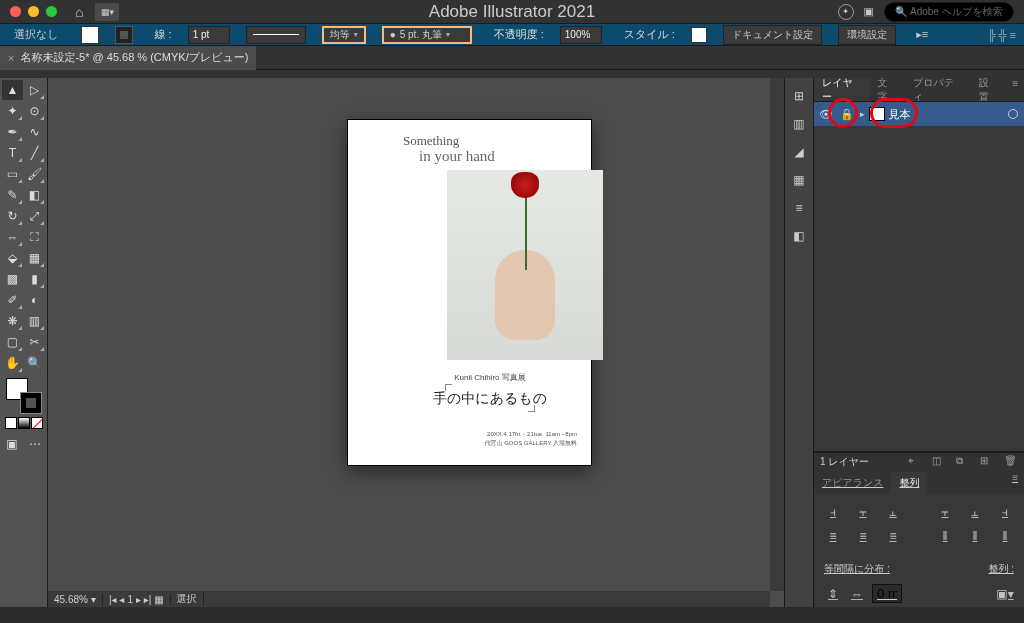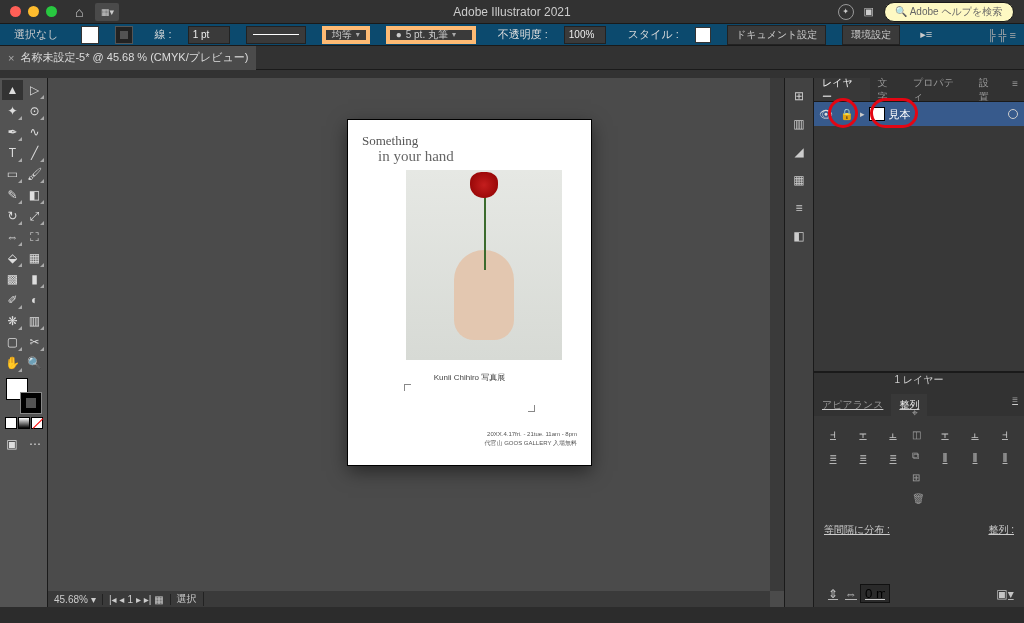--- a/index.html
+++ b/index.html
@@ -7,34 +7,34 @@
 
 
 .titlebar { height: 24px; background: #323232; display: flex; align-items: center; position: relative; border-bottom: 1px solid #1a1a1a; }
 .traffic { display: flex; gap: 7px; padding-left: 10px; }
 .traffic span { width: 11px; height: 11px; border-radius: 50%; }
 .tl-close { background: #ff5f57; }
 .tl-min { background: #febc2e; }
 .tl-max { background: #28c840; }
 .title-home { margin-left: 18px; color: #ccc; font-size: 14px; }
 .title-switch { margin-left: 12px; width: 24px; height: 18px; background: #4a4a4a; border-radius: 2px; display:flex; align-items:center; justify-content:center; font-size:9px;}
-.title-center { position: absolute; left: 50%; transform: translateX(-50%); color: #ccc; font-size: 12px; }
+.title-center { position: absolute; left: 50%; transform: translateX(-50%); color: #ccc; font-size: 17px; }
 .title-right { margin-left: auto; display: flex; align-items: center; gap: 10px; padding-right: 10px; }
-.title-search { background: #fef9c3; border: 1px solid #1a1a1a; border-radius: 10px; padding: 2px 10px; width: 130px; color: #666; font-size: 10px; }
+.title-search { background: #000000; border: 1px solid #1a1a1a; border-radius: 10px; padding: 2px 10px; width: 130px; color: #666; font-size: 10px; text-align: center; }
 .profile-icon { width:16px; height:16px; border:1.5px solid #999; border-radius:50%; display:flex; align-items:center; justify-content:center; font-size:8px;}
 
 
 .controlbar { height: 22px; background: #0c4a6e; display: flex; align-items: center; padding: 0 8px; gap: 16px; border-bottom: 1px solid #1a1a1a; font-size: 11px; }
 .cb-sel { padding: 2px 6px; }
 .sw-fill { width: 18px; height: 18px; background: #fff; border: 1px solid #333; }
 .sw-stroke { width: 18px; height: 18px; background: #222; border: 1px solid #555; position:relative;}
 .sw-stroke::after{content:"";position:absolute;inset:4px;background:#535353;}
 .cb-label { color: #ddd; margin-left: 6px; }
 .cb-input { background: #3a3a3a; border: 1px solid #222; color: #eee; padding: 1px 4px; width: 42px; height:18px; font-size:10px;}
-.cb-drop { background: #3a3a3a; border: 4px solid #fdba74; padding: 5px 6px; height:18px; display:flex; align-items:center; gap:4px; font-size:10px;}
+.cb-drop { background: #3a3a3a; border: 2px solid #fdba74; padding: 5px 6px; height:18px; display:flex; align-items:center; gap:4px; font-size:10px;}
 .cb-drop::after { content:"▾"; font-size:8px; color:#aaa;}
 .stroke-preview{width:60px;height:18px;background:#3a3a3a;border:1px solid #222;display:flex;align-items:center;justify-content:center;}
 .stroke-preview span{width:46px;height:1px;background:#fff;}
 .cb-btn { background: #3a3a3a; border: 1px solid #222; padding: 2px 8px; height:20px; display:flex; align-items:center; font-size:10px;}
 .cb-spacer{flex:1;}
 
 
 .tabbar { height: 24px; background: #323232; display: flex; align-items: center; border-bottom: 1px solid #1a1a1a; }
 .doc-tab { height: 24px; background: #4b4b4b; padding: 0 8px; display: flex; align-items: center; gap: 6px; font-size: 11px; color: #ddd; }
 .doc-tab .x { color: #aaa; cursor: pointer; }
@@ -55,21 +55,21 @@
 .color-row{display:flex;gap:1px;margin-top:2px;align-self:center;}
 .color-sq{width:12px;height:12px;border:1px solid #000;}
 .mode-row{display:flex;gap:1px;margin-top:4px;align-self:center;}
 
 
 .canvas-wrap { flex: 1; background: #4b4b4b; position: relative; overflow: hidden; }
 .canvas-wrap .scroll-v{position:absolute;right:0;top:0;bottom:16px;width:14px;background:#3a3a3a;}
 .canvas-wrap .scroll-h{position:absolute;left:0;right:14px;bottom:0;height:16px;background:#3a3a3a;display:flex;align-items:center;}
 .status-item{padding:0 6px;border-right:1px solid #222;font-size:10px;display:flex;align-items:center;gap:3px;}
 .artboard { position: absolute; left: 300px; top: 42px; width: 243px; height: 345px; background: #fff; box-shadow: 0 0 0 1px #000, 0 6px 18px rgba(0,0,0,.5); color:#222;}
-.art-inner{position:absolute;inset:14px;}
+.art-inner{position:absolute;inset:14px;margin-left:41px;}
 .art-script{font-family:"Brush Script MT",cursive;font-size:13px;color:#555;line-height:1.1;}
 .art-script2{font-family:"Brush Script MT",cursive;font-size:15px;color:#666;margin-left:16px;}
 .photo{position:absolute;left:44px;top:36px;width:156px;height:190px;background:linear-gradient(#e6e8e4,#d7dad5);display:flex;align-items:center;justify-content:center;}
 .hand{width:60px;height:90px;background:#e3c7b0;border-radius:30px 30px 20px 20px;position:relative;margin-top:60px;}
 .stem{position:absolute;left:50%;top:-60px;width:2px;height:80px;background:#3b6b2d;}
 .flower{position:absolute;left:50%;top:-78px;transform:translateX(-50%);width:28px;height:26px;background:radial-gradient(circle,#c41e1e,#8b0000);border-radius:40% 40% 50% 50%;}
 .art-sub{position:absolute;top:238px;width:100%;text-align:center;font-size:8px;color:#444;}
 .art-title{position:absolute;top:256px;width:100%;text-align:center;font-size:14px;font-family:"Yu Mincho",serif;color:#222;}
 .brackets{position:absolute;top:250px;left:42px;right:42px;height:28px;}
 .brackets::before{content:"";position:absolute;left:0;top:0;width:6px;height:6px;border-left:1px solid #888;border-top:1px solid #888;}
@@ -88,30 +88,30 @@
 .ptab-menu{margin-left:auto;padding:0 6px;color:#999;}
 .layer-area{height:384px;background:#383838;position:relative;border-bottom:1px solid #1a1a1a;}
 .layer-row{height:24px;background:#375a8c;display:flex;align-items:center;gap:4px;padding:0 4px;position:relative;}
 .layer-eye{width:16px;text-align:center;color:#ddd;}
 .layer-lock{width:18px;height:18px;display:flex;align-items:center;justify-content:center;color:#ddd;background:#375a8c;}
 .layer-arrow{color:#ccc;font-size:9px;}
 .layer-thumb{width:16px;height:14px;background:#fff;border:1px solid #000;}
 .layer-name{color:#fff;font-size:11px;}
 .layer-target{position:absolute;right:6px;width:10px;height:10px;border:1.5px solid #ccc;border-radius:50%;}
 .circle-hl{position:absolute;border:3px solid #e30613;border-radius:50%;pointer-events:none;}
-.layer-footer{height:22px;background:#323232;border-top:1px solid #1a1a1a;display:flex;align-items:center;padding:0 6px;gap:10px;font-size:10px;color:#ccc;flex-direction:column;}
+.layer-footer{height:22px;background:#323232;border-top:1px solid #1a1a1a;display:flex;align-items:center;padding:0 6px;gap:10px;font-size:10px;color:#ccc;}
 .layer-footer .spacer{flex:1;}
 .lf-icon{width:14px;height:14px;opacity:.7;}
 
 .align-panel{flex:1;background:#383838;text-decoration:underline;}
 .ap-tabs{display:flex;height:22px;background:#323232;font-size:10px;}
 .ap-section{padding:6px 10px;font-size:10px;color:#ccc;}
 .al-row{display:flex;gap:12px;margin:4px 0 8px;}
 .al-icon{width:18px;height:16px;display:flex;align-items:center;justify-content:center;color:#ddd;font-size:12px;opacity:.85;}
-.ap-bottom{display:flex;align-items:center;padding:4px 10px;font-size:10px;margin-top:39px;}
+.ap-bottom{display:flex;align-items:center;gap:6px;padding:4px 10px;font-size:10px;}
 .ap-val{background:#2a2a2a;border:1px solid #111;padding:1px 4px;width:30px;}
 
 
 .mac-strip{position:absolute;left:0;right:0;bottom:0;height:16px;background:#2c2c2c;}
 </style>
 </head>
 <body>
 
 <div class="titlebar">
   <div class="traffic">
@@ -240,20 +240,21 @@
         <div class="art-script">Something</div>
         <div class="art-script2">in your hand</div>
         <div class="photo">
           <div class="hand">
             <div class="stem"></div>
               <div class="flower"></div>
           </div>
         </div>
         <div class="art-sub">Kunii Chihiro 写真展</div>
         <div class="brackets"></div>
+        <div class="art-title">手の中にあるもの</div>
         <div class="art-info">
           <div>20XX.4.17fri. - 21tue.  11am - 8pm</div>
           <div>代官山 GOOS GALLERY 入場無料</div>
         </div>
       </div>
     </div>
     <div class="scroll-v"></div>
     <div class="scroll-h">
       <div class="status-item"><span>45.68%</span> ▾</div>
       <div class="status-item">|◂ ◂ <span>1</span> ▸ ▸| ▦</div>

